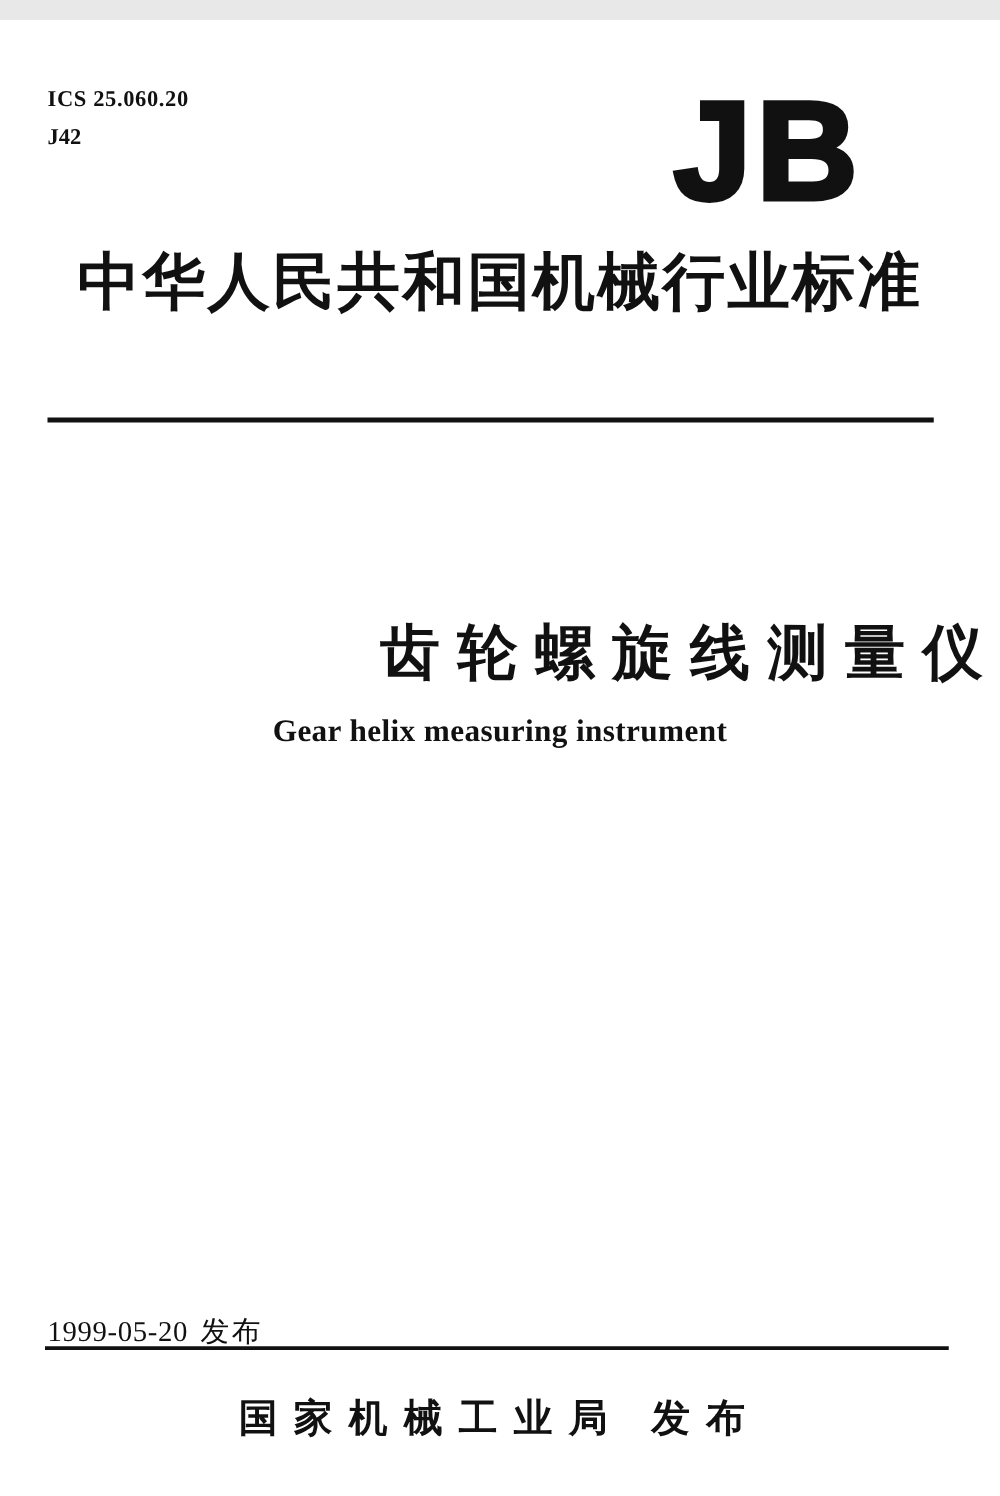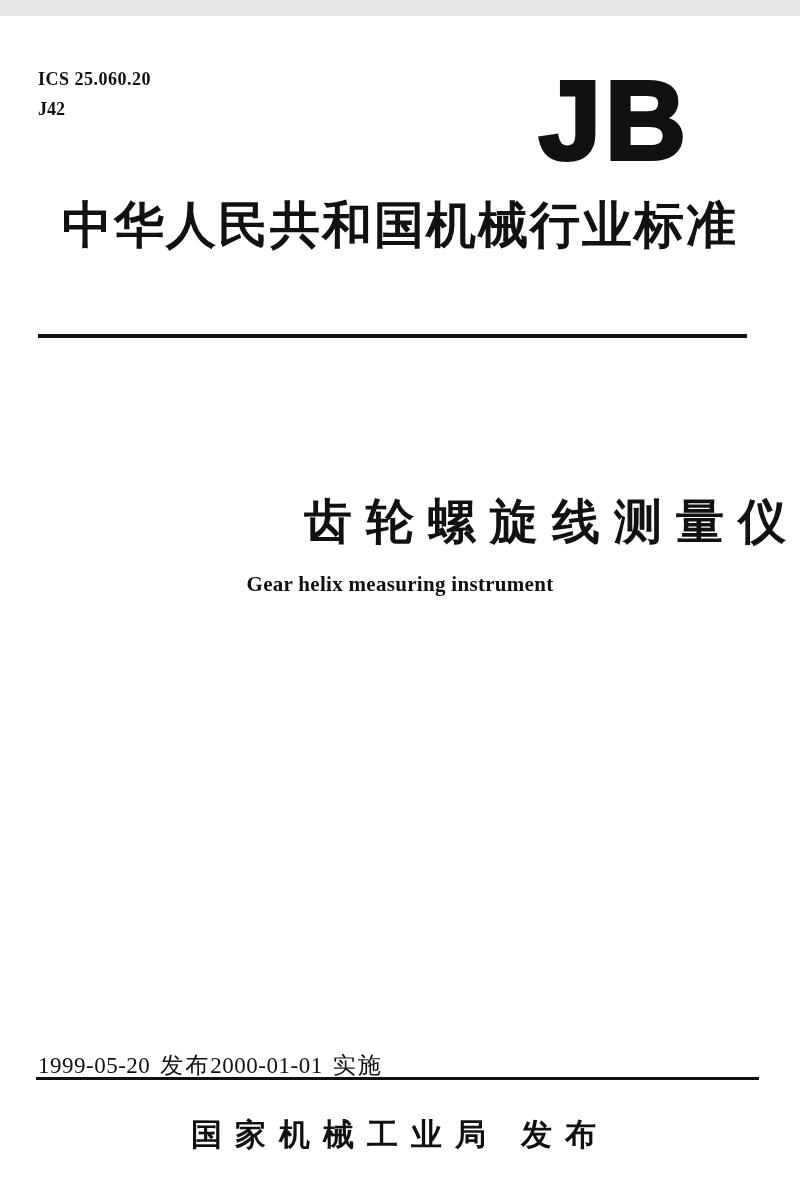--- a/index.html
+++ b/index.html
@@ -70,21 +70,21 @@
     font-size: 48px;
     font-weight: 900;
     font-family: "Liberation Sans", sans-serif;
     letter-spacing: 14px;
     text-indent: 14px;
     white-space: nowrap;
   }
   .en-title {
     left: 0; right: 0; top: 556px;
     text-align: center;
-    font-size: 21px;
+    font-size: 25px;
     font-weight: bold;
     font-family: "Liberation Serif", serif;
     letter-spacing: 0.3px;
   }
   .footer-dates {
     left: 38px; right: 46px; top: 1034px;
     display: flex;
     justify-content: flex-start;
     align-items: baseline;
     font-size: 23px;
@@ -137,23 +137,20 @@
   <div class="abs rule-top"></div>
 
   <div class="abs cn-title">齿轮螺旋线测量仪</div>
 
   <div class="abs en-title">Gear helix measuring instrument</div>
 
   <div class="abs footer-dates">
     <div>
       <span class="date-val">1999-05-20</span><span class="date-label">发布</span>
     </div>
-    <div>
-      <span class="date-val">2000-01-01</span><span class="date-label">实施</span>
-    </div>
   </div>
 
   <div class="abs rule-bottom"></div>
 
   <div class="abs publisher-row">
     <span class="publisher-name">国家机械工业局</span><span class="publisher-label">发布</span>
   </div>
 
 </div>
 

